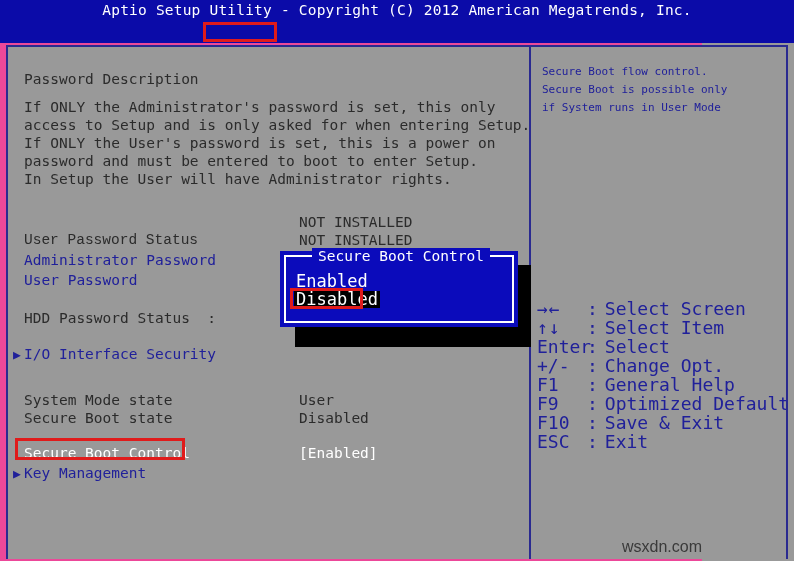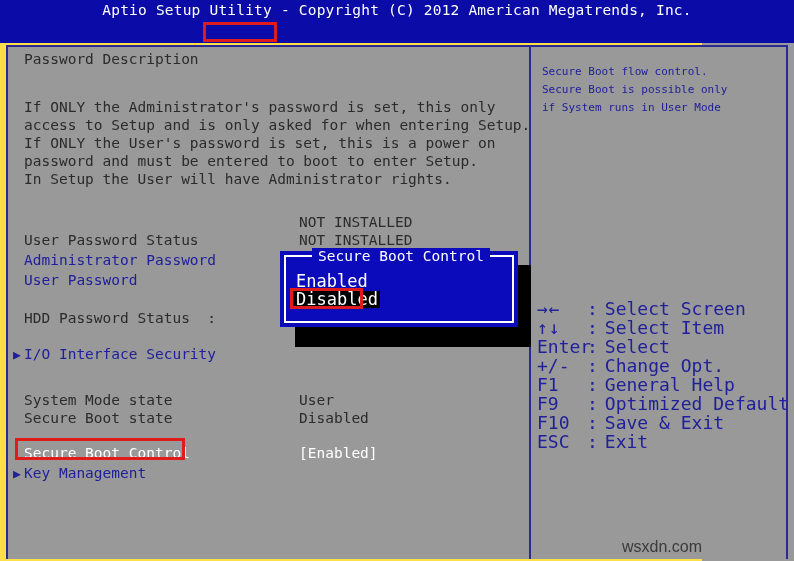--- a/index.html
+++ b/index.html
@@ -5,21 +5,21 @@
   * { box-sizing: border-box; margin: 0; padding: 0; }
   html, body {
     width: 794px; height: 561px;
     background: #999999;
     font-family: "DejaVu Sans Mono", "Liberation Mono", monospace;
     overflow: hidden;
   }
   #screen {
     position: relative;
     width: 702px; height: 561px;
-    background: #fde047;
+    background: #ec4899;
   }
 
   
   .titlebar {
     position: absolute; top: 0; left: 0;
     width: 794px; height: 21px;
     background: #0b0ba8;
     color: #ffffff;
     font-size: 14.5px;
     line-height: 21px;
@@ -198,31 +198,31 @@
 
   <div class="titlebar">Aptio Setup Utility - Copyright (C) 2012 American Megatrends, Inc.</div>
 
   <div class="menubar">
     <div class="menu-inner" id="menu-inner"><span class="menu-item">Main</span><span class="menu-item">Advanced</span><span class="menu-item">Boot</span><span class="menu-item active">Security</span><span class="menu-item">Save &amp; Exit</span></div>
   </div>
 
   <div class="frame"></div>
 
   <div class="left-pane">
-    <div class="row txt-dark label-col" style="top:4px;">Password Description</div>
+    <div class="row txt-dark label-col" style="top:24px;">Password Description</div>
 
     <div class="row txt-dark label-col" style="top:52px;">If ONLY the Administrator's password is set, this only</div>
     <div class="row txt-dark label-col" style="top:70px;">access to Setup and is only asked for when entering Setup.</div>
     <div class="row txt-dark label-col" style="top:88px;">If ONLY the User's password is set, this is a power on</div>
     <div class="row txt-dark label-col" style="top:106px;">password and must be entered to boot to enter Setup.</div>
     <div class="row txt-dark label-col" style="top:124px;">In Setup the User will have Administrator rights.</div>
 
     <div class="row txt-dark value-col" style="top:167px;">NOT INSTALLED</div>
 
-    <div class="row txt-dark label-col" style="top:185px;">User Password Status</div>
+    <div class="row txt-dark label-col" style="top:185px;font-family:Liberation Mono, monospace;">User Password Status</div>
     <div class="row txt-dark value-col" style="top:185px;">NOT INSTALLED</div>
 
     <div class="row txt-navy label-col" style="top:205px;">Administrator Password</div>
     <div class="row txt-dark label-col" style="top:263px;">HDD Password Status  :</div>
 
     <div class="row txt-navy label-col" style="top:225px;">User Password</div>
 
     <div class="arrow-marker" style="top:299px;">▶</div>
     <div class="row txt-navy label-col" style="top:299px;">I/O Interface Security</div>
 

